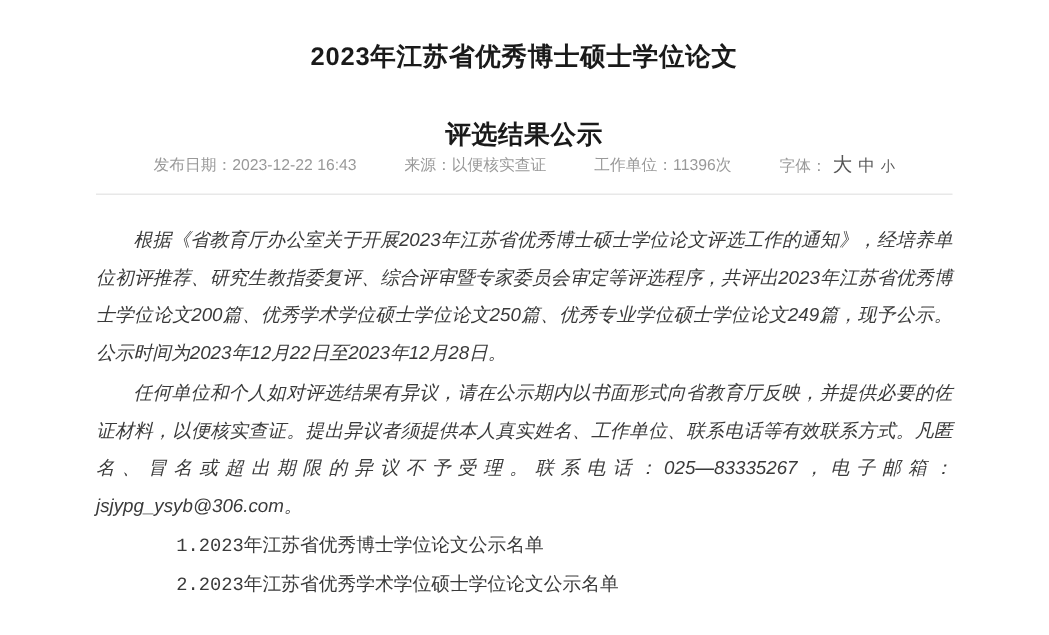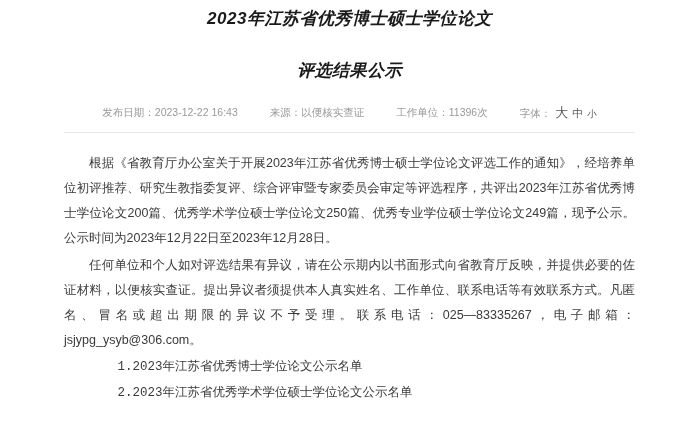--- a/index.html
+++ b/index.html
@@ -15,36 +15,34 @@
     overflow: hidden;
   }
   .page {
     width: 699px;
     height: 423px;
     position: relative;
     box-sizing: border-box;
     padding: 0 64px;
   }
   .title-block {
-    padding-top: 9px;
+    padding-top: 28px;
     text-align: center;
-    font-style: italic;
   }
   .title-line {
     font-size: 17px;
     font-weight: bold;
     color: #1a1a1a;
     letter-spacing: 0.5px;
     line-height: 1.2;
   }
   .title-line.second {
     margin-top: 32px;
   }
   .meta-bar {
-    margin-top: 22px;
     display: flex;
     justify-content: center;
     align-items: center;
     font-size: 10.5px;
     color: #999999;
     gap: 32px;
   }
   .meta-item {
     white-space: nowrap;
   }
@@ -71,20 +69,21 @@
   .body-block {
     margin-top: 18px;
     font-size: 12.5px;
     line-height: 2.0;
     color: #3a3a3a;
     text-align: justify;
   }
   .para {
     text-indent: 2em;
     margin: 0 0 2px 0;
+    font-style: italic;
   }
   .attach-line {
     text-indent: 2em;
     margin: 0;
     display: block;
   }
   .attach-link {
     color: #2a6fb5;
     text-decoration: none;
     cursor: pointer;

